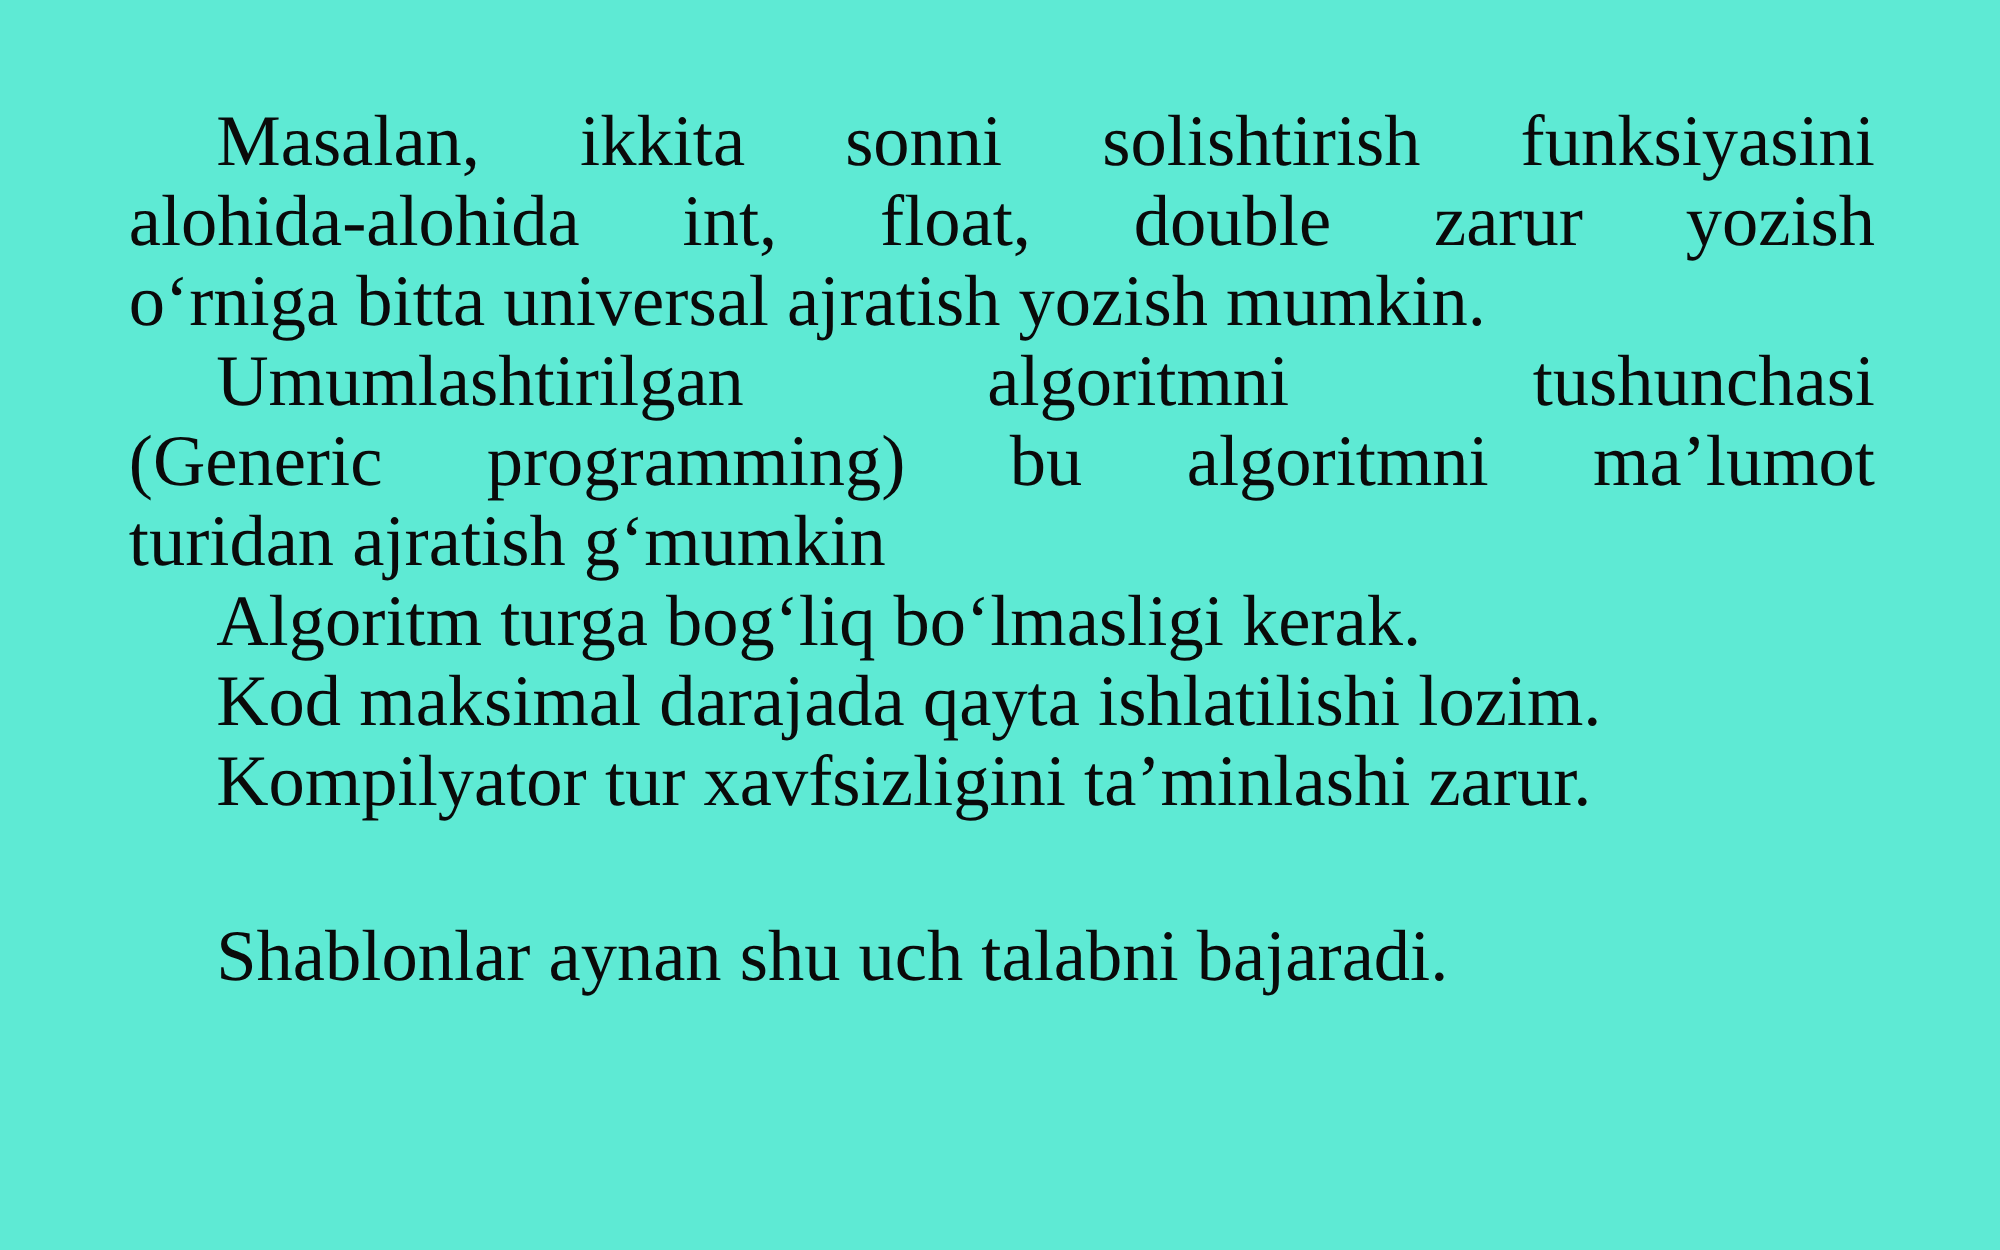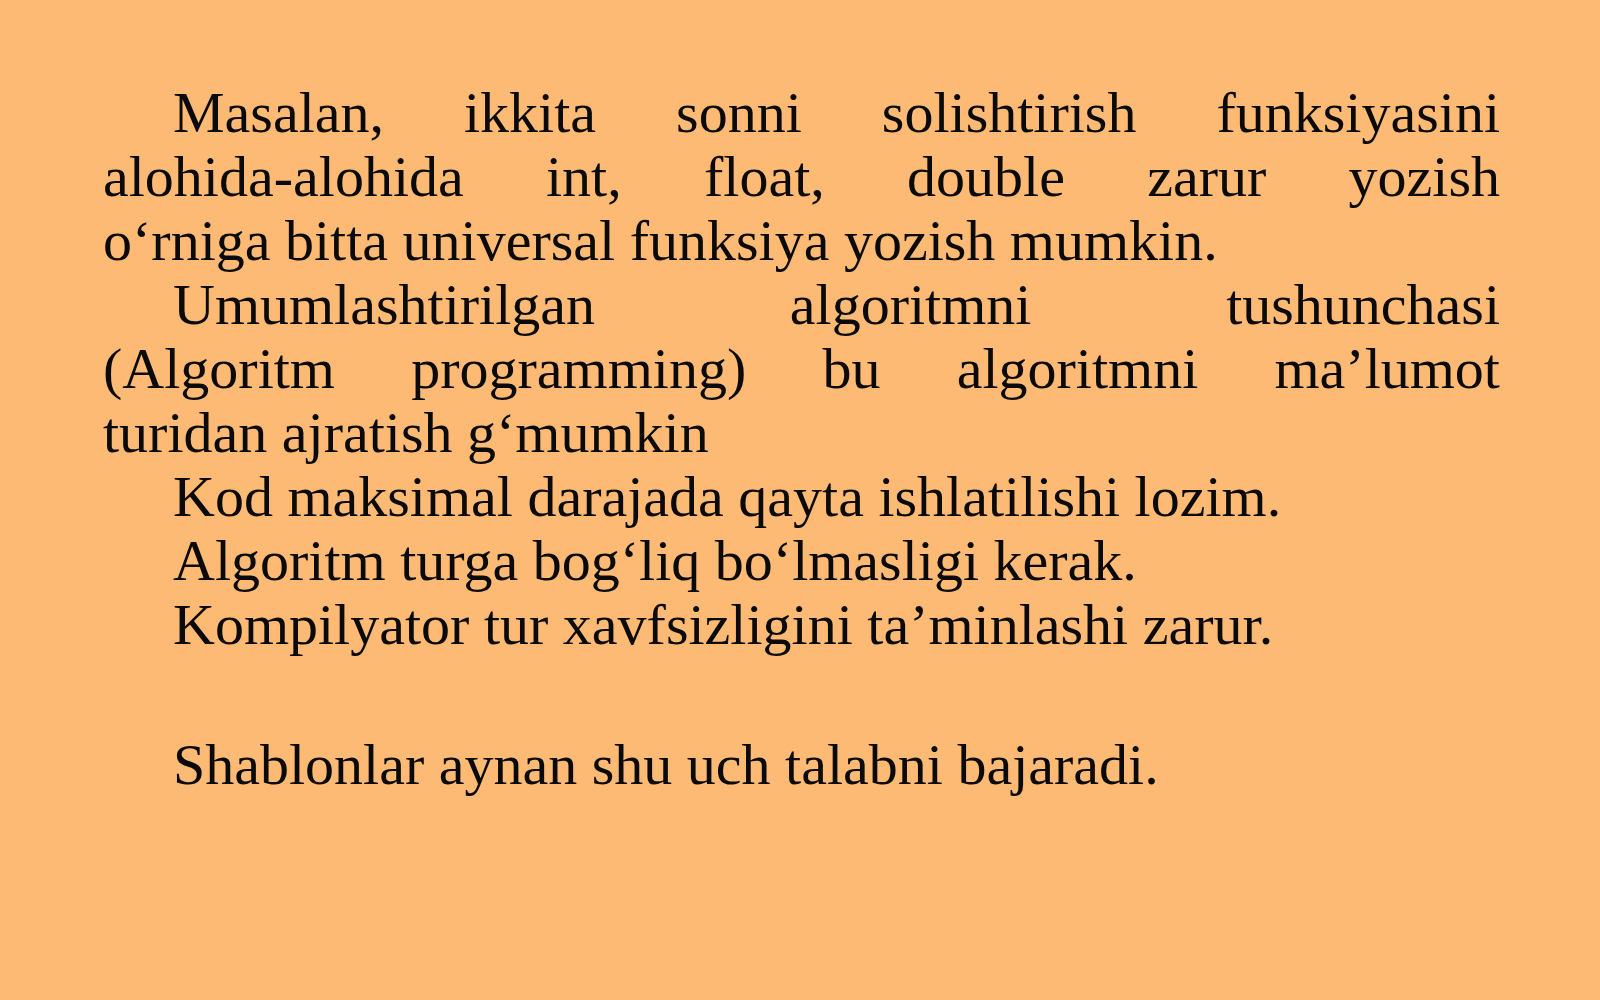--- a/index.html
+++ b/index.html
@@ -12,21 +12,21 @@
     height: 1000px;
     background: #fdfdfd;
     overflow: hidden;
     font-family: "Liberation Serif", "DejaVu Serif", serif;
   }
   .page {
     box-sizing: border-box;
     width: 1600px;
     height: 1000px;
     padding: 81px 100px 0 103px;
-    background: #fdba74;
+    background: #5eead4;
   }
   .textblock {
     width: 100%;
     color: #0a0a0a;
     font-size: 58px;
     line-height: 64px;
     letter-spacing: 0px;
   }
   .line {
     white-space: nowrap;
@@ -46,22 +46,22 @@
     margin-top: 76px;
   }
 </style>
 </head>
 <body>
 
 <div class="page">
   <div class="textblock">
     <div class="line indent just">Masalan, ikkita sonni solishtirish funksiyasini</div>
     <div class="line just">alohida-alohida int, float, double zarur yozish</div>
-    <div class="line">o‘rniga bitta universal funksiya yozish mumkin.</div>
+    <div class="line">o‘rniga bitta universal ajratish yozish mumkin.</div>
     <div class="line indent just">Umumlashtirilgan algoritmni tushunchasi</div>
-    <div class="line just">(Algoritm programming) bu algoritmni ma’lumot</div>
+    <div class="line just">(Generic programming) bu algoritmni ma’lumot</div>
     <div class="line">turidan ajratish g‘mumkin</div>
+    <div class="line indent">Algoritm turga bog‘liq bo‘lmasligi kerak.</div>
     <div class="line indent">Kod maksimal darajada qayta ishlatilishi lozim.</div>
-    <div class="line indent">Algoritm turga bog‘liq bo‘lmasligi kerak.</div>
     <div class="line indent">Kompilyator tur xavfsizligini ta’minlashi zarur.</div>
     <div class="line indent gap-before">Shablonlar aynan shu uch talabni bajaradi.</div>
   </div>
 </div>
 
 </body></html>

